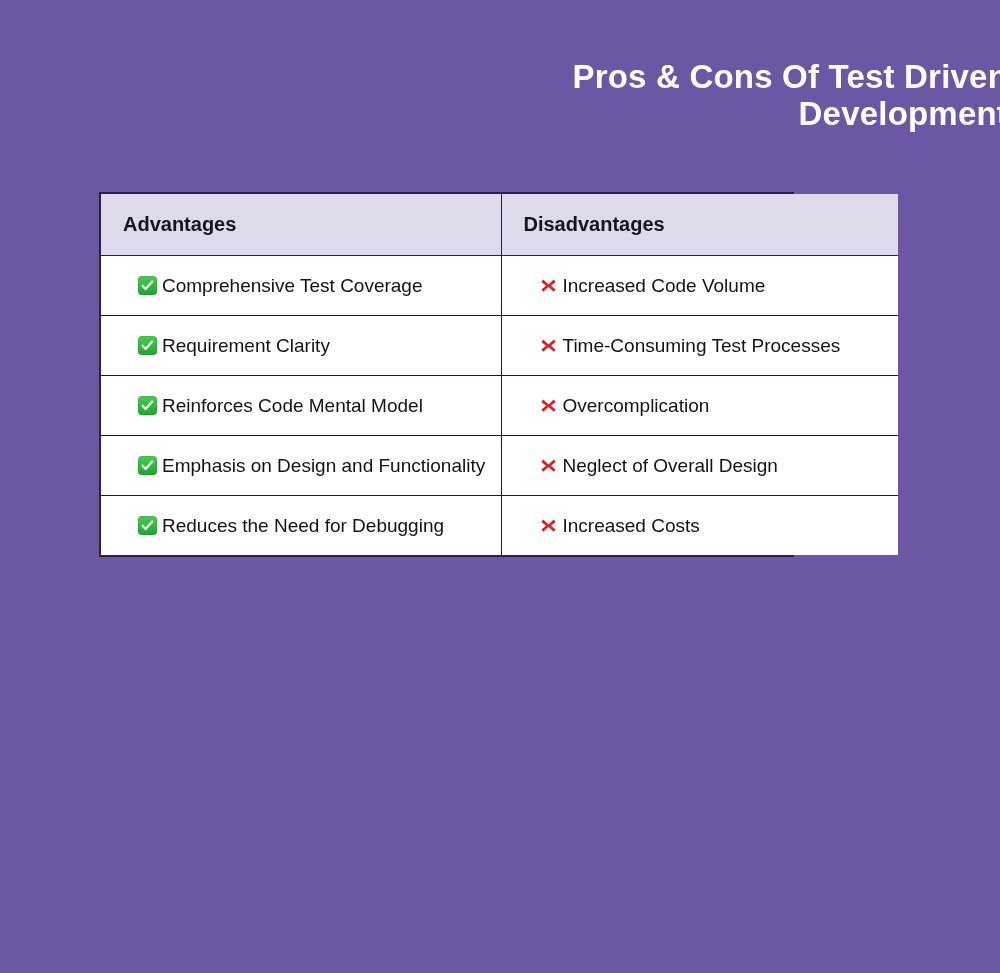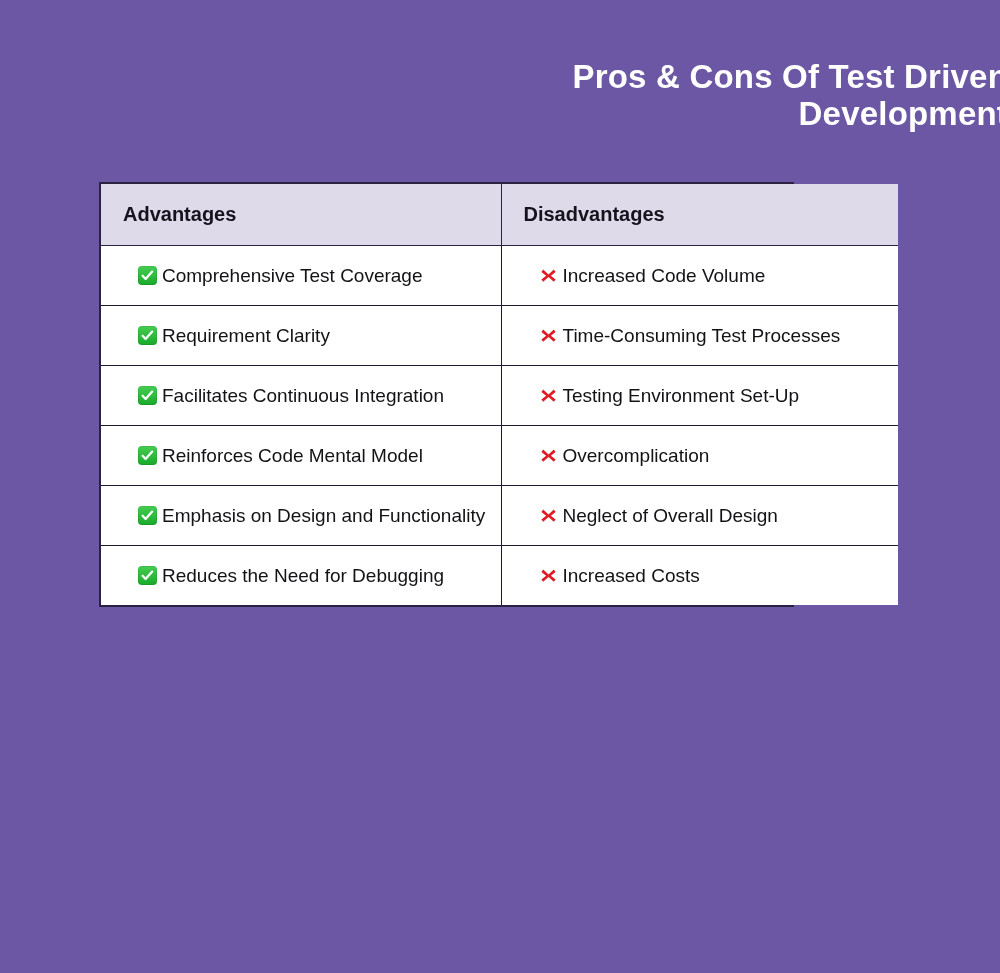--- a/index.html
+++ b/index.html
@@ -33,21 +33,21 @@
     font-weight: bold;
     line-height: 37px;
     letter-spacing: 0.2px;
     white-space: pre-line;
   }
 
   
   .table-wrap {
     position: absolute;
     left: 99px;
-    top: 182px;
+    top: 192px;
     width: 695px;
     border: 2px solid #2B2140;
     box-sizing: border-box;
     background: #FFFFFF;
   }
 
   table.pc-table {
     width: 100%;
     border-collapse: collapse;
     table-layout: fixed;
@@ -177,32 +177,20 @@
             <td>
               <span class="cell-inner"><span class="icon icon-cross"><svg width="19" height="19" viewBox="0 0 19 19">
                     <path d="M4.2 3.6 L9.5 8.4 L14.8 3.6 L16.6 6.0 L11.9 9.7 L16.6 13.4 L14.8 15.8 L9.5 11.0 L4.2 15.8 L2.4 13.4 L7.1 9.7 L2.4 6.0 Z" fill="#E01B24"></path>
                   </svg></span><span class="cell-text">Time-Consuming Test Processes</span></span>
             </td>
           </tr>
           <tr>
             <td>
               <span class="cell-inner"><span class="icon icon-check"><svg width="15" height="15" viewBox="0 0 15 15">
                     <path d="M2.6 7.8 L5.6 11.0 L12.2 3.6" fill="none" stroke="#FFFFFF" stroke-width="2.3" stroke-linecap="round" stroke-linejoin="round"></path>
-                  </svg></span><span class="cell-text">Facilitates Continuous Integration</span></span>
-            </td>
-            <td>
-              <span class="cell-inner"><span class="icon icon-cross"><svg width="19" height="19" viewBox="0 0 19 19">
-                    <path d="M4.2 3.6 L9.5 8.4 L14.8 3.6 L16.6 6.0 L11.9 9.7 L16.6 13.4 L14.8 15.8 L9.5 11.0 L4.2 15.8 L2.4 13.4 L7.1 9.7 L2.4 6.0 Z" fill="#E01B24"></path>
-                  </svg></span><span class="cell-text">Testing Environment Set-Up</span></span>
-            </td>
-          </tr>
-          <tr>
-            <td>
-              <span class="cell-inner"><span class="icon icon-check"><svg width="15" height="15" viewBox="0 0 15 15">
-                    <path d="M2.6 7.8 L5.6 11.0 L12.2 3.6" fill="none" stroke="#FFFFFF" stroke-width="2.3" stroke-linecap="round" stroke-linejoin="round"></path>
                   </svg></span><span class="cell-text">Reinforces Code Mental Model</span></span>
             </td>
             <td>
               <span class="cell-inner"><span class="icon icon-cross"><svg width="19" height="19" viewBox="0 0 19 19">
                     <path d="M4.2 3.6 L9.5 8.4 L14.8 3.6 L16.6 6.0 L11.9 9.7 L16.6 13.4 L14.8 15.8 L9.5 11.0 L4.2 15.8 L2.4 13.4 L7.1 9.7 L2.4 6.0 Z" fill="#E01B24"></path>
                   </svg></span><span class="cell-text">Overcomplication</span></span>
             </td>
           </tr>
           <tr>
             <td>

